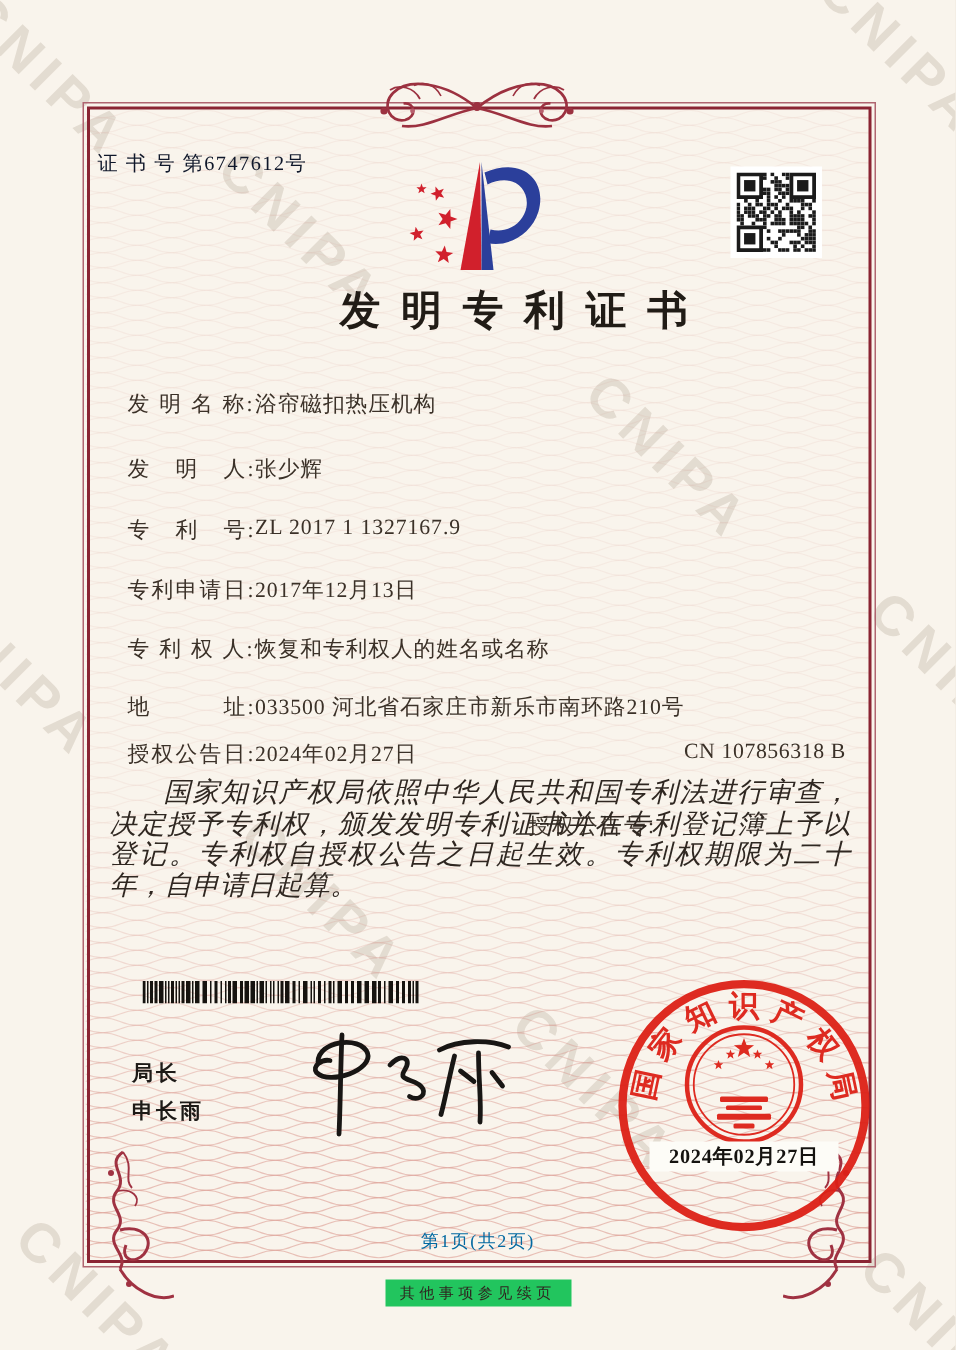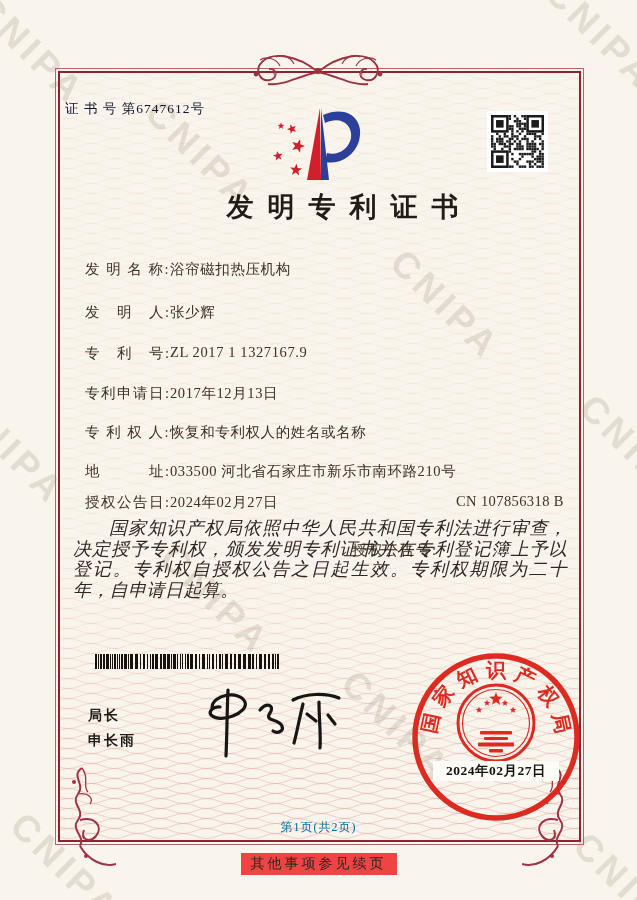--- a/index.html
+++ b/index.html
@@ -25,21 +25,21 @@
   .sig-title{position:absolute;left:88px;top:707px;font-family:"Liberation Sans","DejaVu Sans",sans-serif;
              font-weight:bold;font-size:14px;letter-spacing:2px;color:#1d1a17;}
   .sig-name{position:absolute;left:88px;top:732px;font-family:"Liberation Sans","DejaVu Sans",sans-serif;
             font-weight:bold;font-size:14px;letter-spacing:2px;color:#1d1a17;text-align:center;}
   .seal-date{position:absolute;left:433px;top:761px;width:126px;text-align:center;
              background:#fdfcf7;font-size:13.5px;font-weight:bold;color:#151310;
              padding:1px 0;letter-spacing:0.5px;z-index:6;}
   .pagenum{position:absolute;left:55px;top:819px;width:527px;text-align:center;
            font-size:12px;letter-spacing:1px;color:#0369a1;z-index:5;}
   .note{position:absolute;left:50%;top:853px;transform:translateX(-50%);
-        background:#ef4444;padding:2px 10px;font-size:14px;letter-spacing:3px;
+        background:#22c55e;padding:2px 10px;font-size:10px;letter-spacing:3px;
         color:#2f2620;z-index:5;text-align:center;}
   svg{display:block;}
   .abs{position:absolute;}
 </style>
 </head>
 <body>
 
 <div class="page">
 
   <div id="wmlayer">

